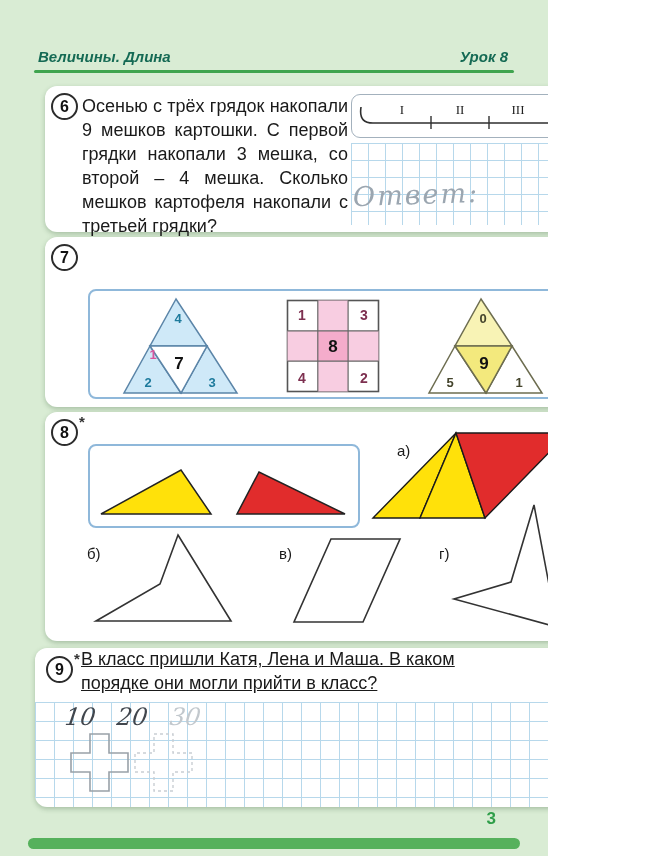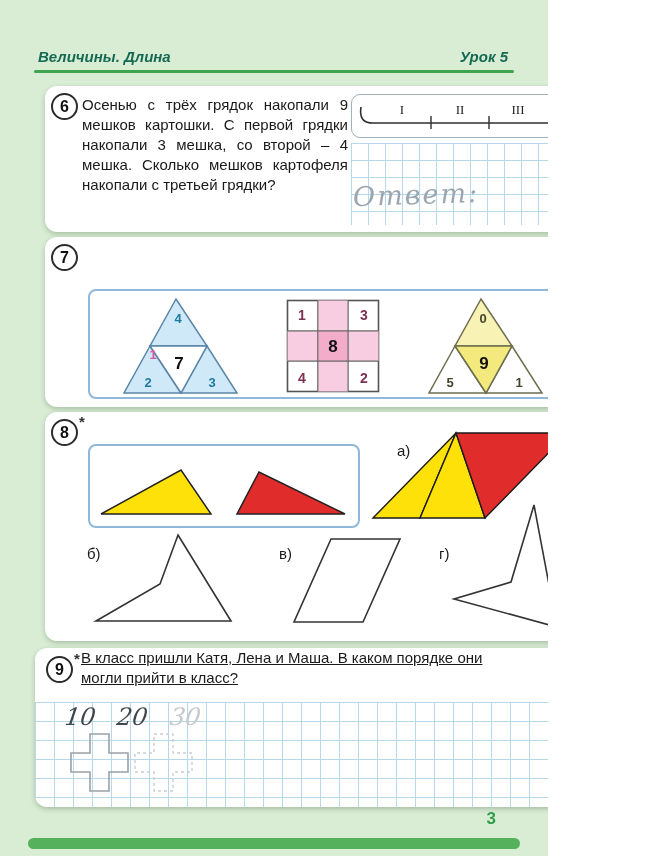--- a/index.html
+++ b/index.html
@@ -22,21 +22,21 @@
   .card9 { left:35px; top:648px; width:578px; height:159px; overflow:hidden; }
 
   .tnum {
     position:absolute; left:6px; top:7px; width:27px; height:27px;
     border:2.2px solid #2c2c2c; border-radius:50%; background:#fff;
     display:flex; align-items:center; justify-content:center;
     font-weight:bold; font-size:16px; color:#111;
   }
   .star { position:absolute; font-size:15px; font-weight:bold; color:#333; }
 
-  .task-text { position:absolute; font-size:15px; line-height:1.33; color:#1a1a1a; }
+  .task-text { position:absolute; font-size:18px; line-height:1.33; color:#1a1a1a; }
   .just { text-align:justify; }
 
   
   .segbox { position:absolute; left:306px; top:8px; width:218px; height:44px;
             border:1.5px solid #a3b1bd; border-radius:9px; background:#fff; }
   .gridpaper {
     background-image:
       linear-gradient(to right,  #b7d8eb 1px, transparent 1px),
       linear-gradient(to bottom, #b7d8eb 1px, transparent 1px);
   }
@@ -73,21 +73,21 @@
 
   .pageno { position:absolute; right:52px; top:809px; font-size:17px; font-weight:bold; color:#2f9e49; }
   .bottombar { position:absolute; left:28px; right:28px; bottom:7px; height:11px; background:#56b15c; border-radius:6px; }
 </style>
 </head>
 <body>
 
 <div class="page">
 
   <span class="hleft">Величины. Длина</span>
-  <span class="hright">Урок 5</span>
+  <span class="hright">Урок 8</span>
   <div class="rule"></div>
 
   <section class="card card6">
     <div class="tnum">
       <span>6</span>
     </div>
     <p class="task-text just" style="left:37px; top:9px; width:266px;">Осенью с трёх грядок накопали 9 мешков картошки. С первой грядки накопали 3 мешка, со второй – 4 мешка. Сколько мешков картофеля накопали с третьей грядки?</p>
 
     <div class="segbox">
       <svg width="214" height="40" viewBox="0 0 214 40" style="left:1px; top:0;">

